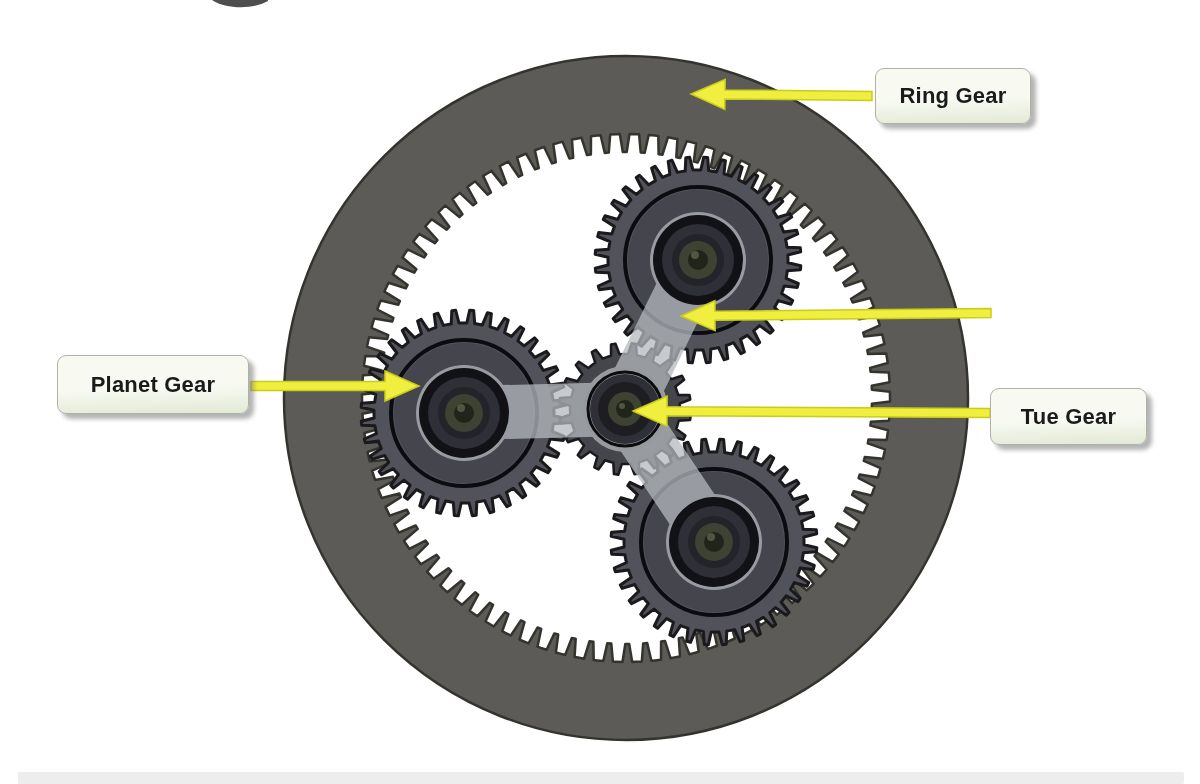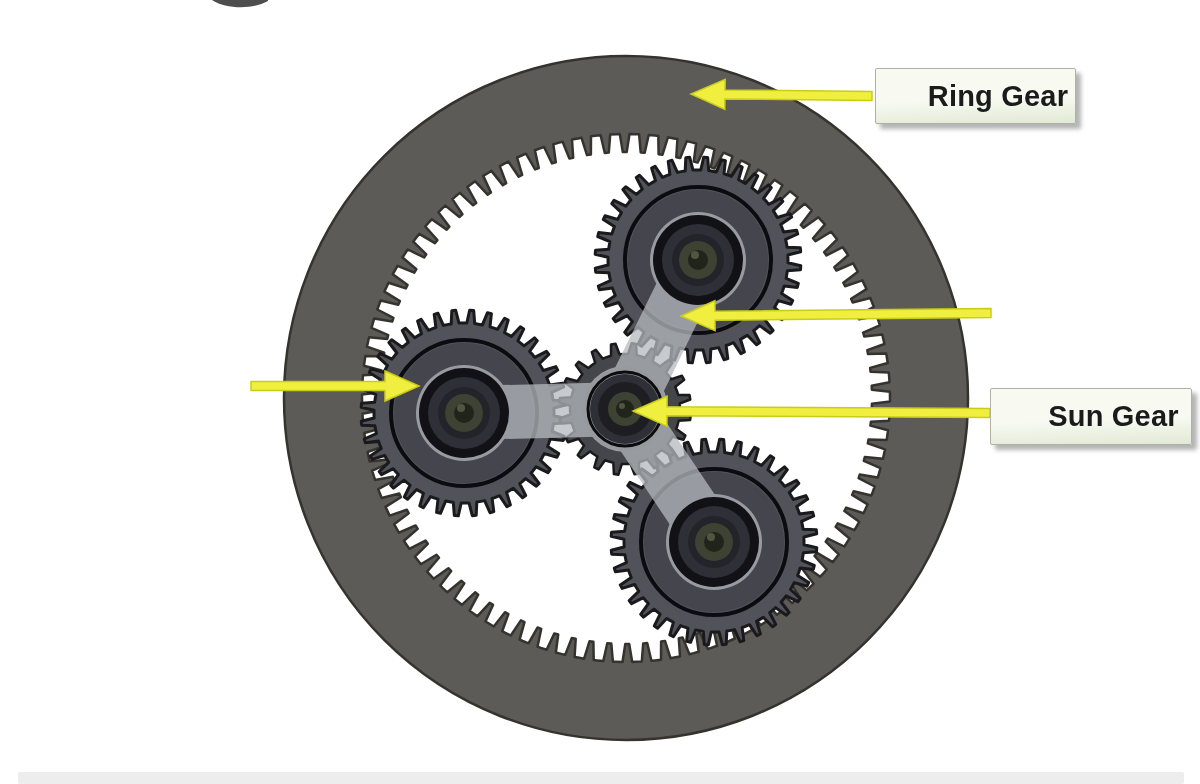--- a/index.html
+++ b/index.html
@@ -3,26 +3,26 @@
 <meta charset="utf-8">
 <style>
   html,body{margin:0;padding:0;background:#ffffff;}
   .stage{
     position:relative;width:1200px;height:784px;overflow:hidden;
     background:#ffffff;font-family:"Liberation Sans",sans-serif;
   }
   .stage svg{position:absolute;left:0;top:0;}
   .callout{
     position:absolute;display:flex;align-items:center;justify-content:center;
-    border-radius:2px;
+    border-radius:9px;
     background:linear-gradient(178deg,var(--label-bg-top) 0%,var(--label-bg-top) 55%,var(--label-bg-bottom) 100%);
     border:1px solid var(--label-border);
     box-shadow:5px 5px 4px rgba(118,118,118,0.55);
     color:var(--label-text);
-    font-weight:bold;font-size:29px;letter-spacing:0.2px;padding-left:45px;
+    font-weight:bold;font-size:22px;letter-spacing:0.2px;
   }
   .callout-ring  {left:875px;top:68px;width:154px;height:54px;}
   .callout-arm   {left:991px;top:286px;width:104px;height:55px;}
   .callout-sun   {left:990px;top:388px;width:155px;height:55px;}
   .callout-planet{left:57px;top:355px;width:190px;height:57px;}
 </style>
 </head>
 <body>
 
 <div class="stage">
@@ -94,16 +94,19 @@
       <polygon points="872.0,91.5 725.0,89.9 725.2,79.4 691.0,94.0 724.8,109.4 724.9,98.9 872.0,100.5" fill="#f0ee3f" stroke="#c9cd18" stroke-width="1.5"></polygon>
       <polygon points="991.0,308.5 715.0,311.2 714.9,300.7 681.0,316.0 715.1,330.7 715.0,320.2 991.0,317.5" fill="#f0ee3f" stroke="#c9cd18" stroke-width="1.5"></polygon>
       <polygon points="990.0,408.5 667.0,406.7 667.1,396.2 633.0,411.0 666.9,426.2 667.0,415.7 990.0,417.5" fill="#f0ee3f" stroke="#c9cd18" stroke-width="1.5"></polygon>
       <polygon points="251.0,390.5 385.0,390.5 385.0,401.0 419.0,386.0 385.0,371.0 385.0,381.5 251.0,381.5" fill="#f0ee3f" stroke="#c9cd18" stroke-width="1.5"></polygon>
     </svg>
 
   <div class="callout callout-ring">
     <span>Ring Gear</span>
   </div>
   <div class="callout callout-sun">
-    <span>Sun Gear</span>
+    <span>Tue Gear</span>
+  </div>
+  <div class="callout callout-planet">
+    <span>Planet Gear</span>
   </div>
 
 </div>
 
 </body></html>

